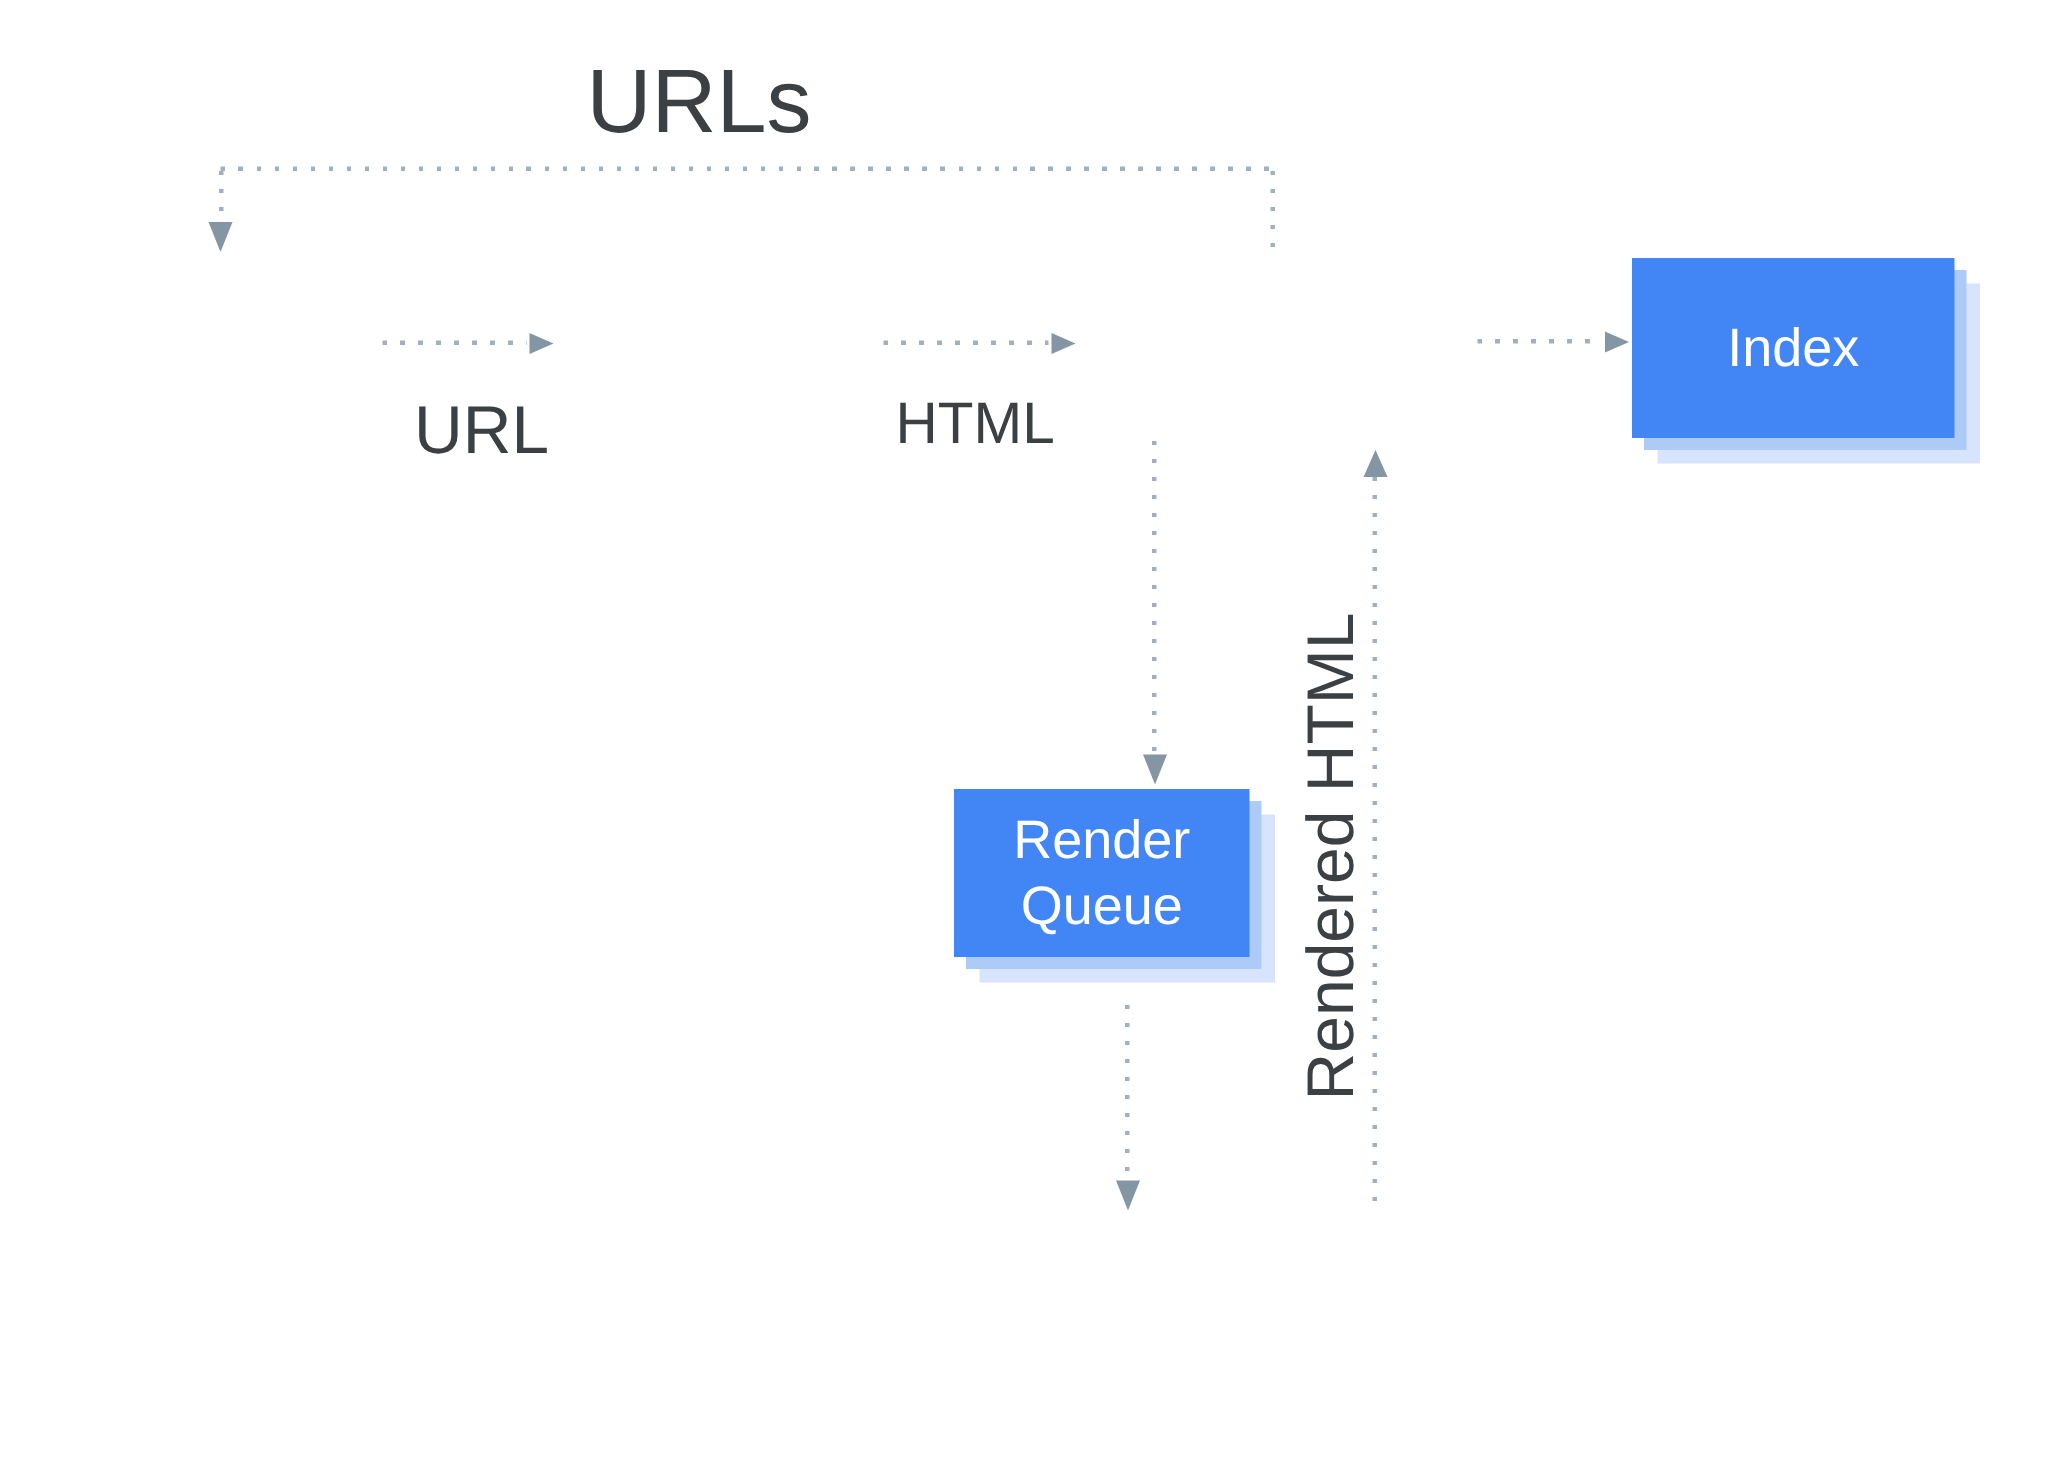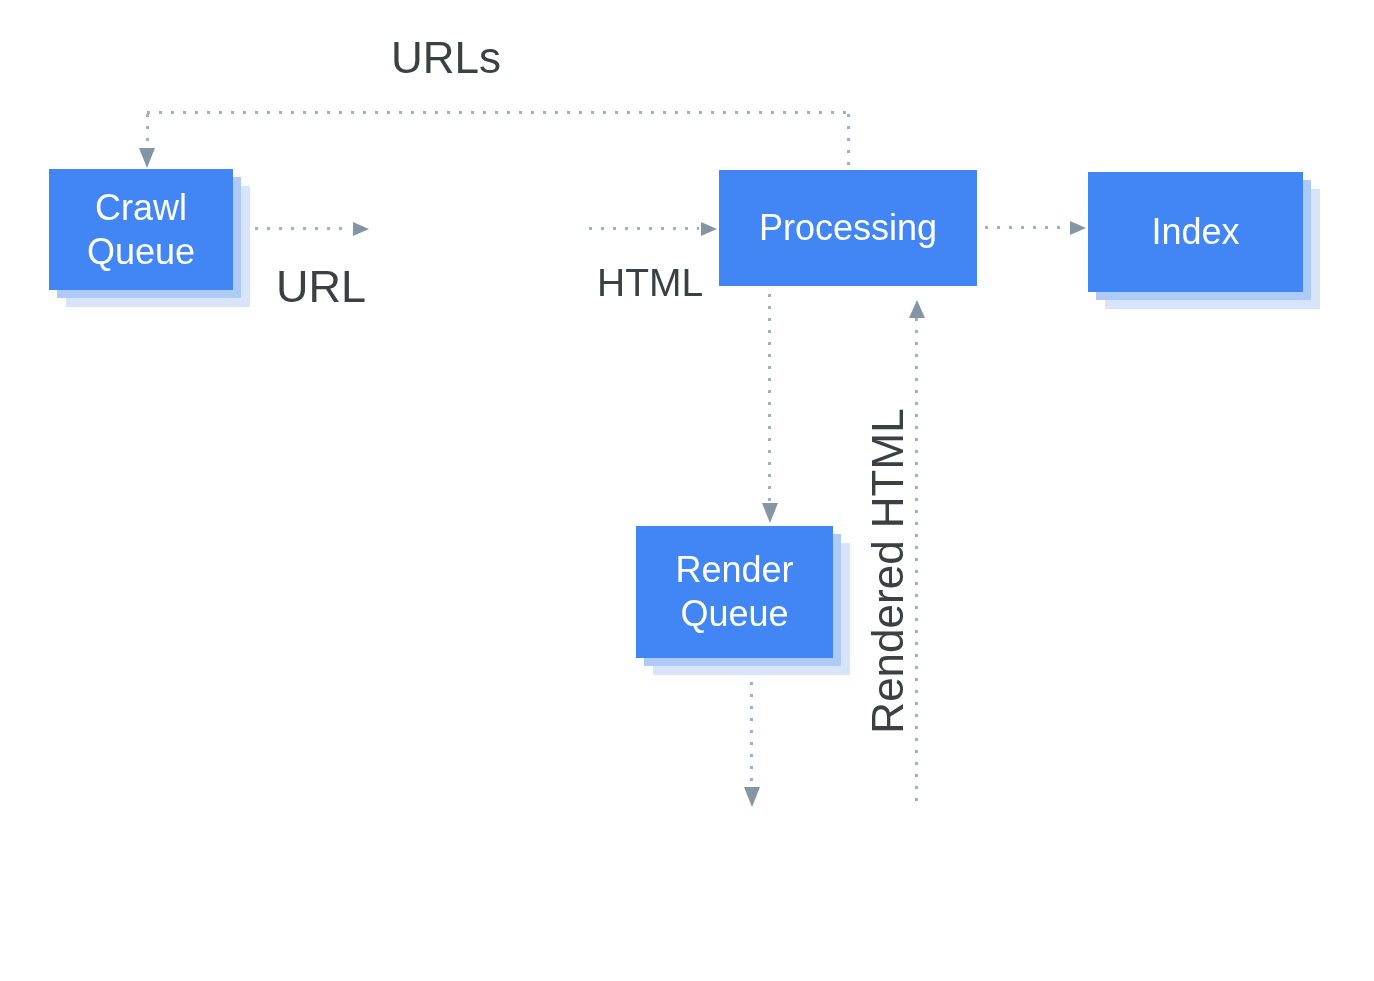--- a/index.html
+++ b/index.html
@@ -36,31 +36,31 @@
     font-size:36px;
     line-height:1.22;
   }
   .node.shadowed{
     box-shadow:8px 8px 0 var(--shadow-inner), 17px 17px 0 var(--shadow-outer);
   }
   #node-crawl-queue { left:49px;  top:169px; width:184px; height:121px; }
   #node-crawler     { left:371px; top:171px; width:208px; height:117px; }
   #node-processing  { left:719px; top:170px; width:258px; height:116px; }
   #node-index       { left:1088px;top:172px; width:215px; height:120px; }
-  #node-render-queue{ left:636px; top:526px; width:197px; height:132px;justify-content:flex-end; }
+  #node-render-queue{ left:636px; top:526px; width:197px; height:112px;justify-content:flex-end; }
   #node-renderer    { left:728px; top:808px; width:236px; height:124px; }
   .node-label{ display:block; padding:0 10px; }
 
   
   .label{
     position:absolute;
     color:var(--label-text);
     white-space:nowrap;
   }
-  #label-urls         { left:391px; top:33px;  font-size:44px; }
+  #label-urls         { left:391px; top:33px;  font-size:60px; }
   #label-url          { left:276px; top:261px; font-size:45px; }
   #label-html         { left:597px; top:261px; font-size:39px; }
   #label-rendered-html{
     left:888px; top:571px; font-size:44px;
     transform:translate(-50%,-50%) rotate(-90deg);
   }
 
   
   .dots-h{
     position:absolute; height:3px;
@@ -130,26 +130,20 @@
   <div class="dots-v" id="line-processing-renderqueue"></div>
   <div class="arrow down" id="arrow-into-render-queue"></div>
 
   <div class="dots-v" id="line-renderqueue-renderer"></div>
   <div class="arrow down" id="arrow-into-renderer"></div>
 
   <div class="dots-v" id="line-renderer-processing"></div>
   <div class="arrow up" id="arrow-into-processing-bottom"></div>
   <div class="label" id="label-rendered-html">Rendered HTML</div>
 
-  <div class="node shadowed" id="node-crawl-queue">
-    <span class="node-label">Crawl Queue</span>
-  </div>
-  <div class="node" id="node-processing">
-    <span class="node-label">Processing</span>
-  </div>
   <div class="node shadowed" id="node-index">
     <span class="node-label">Index</span>
   </div>
   <div class="node shadowed" id="node-render-queue">
     <span class="node-label">Render Queue</span>
   </div>
 
 </div>
 
 </body></html>

